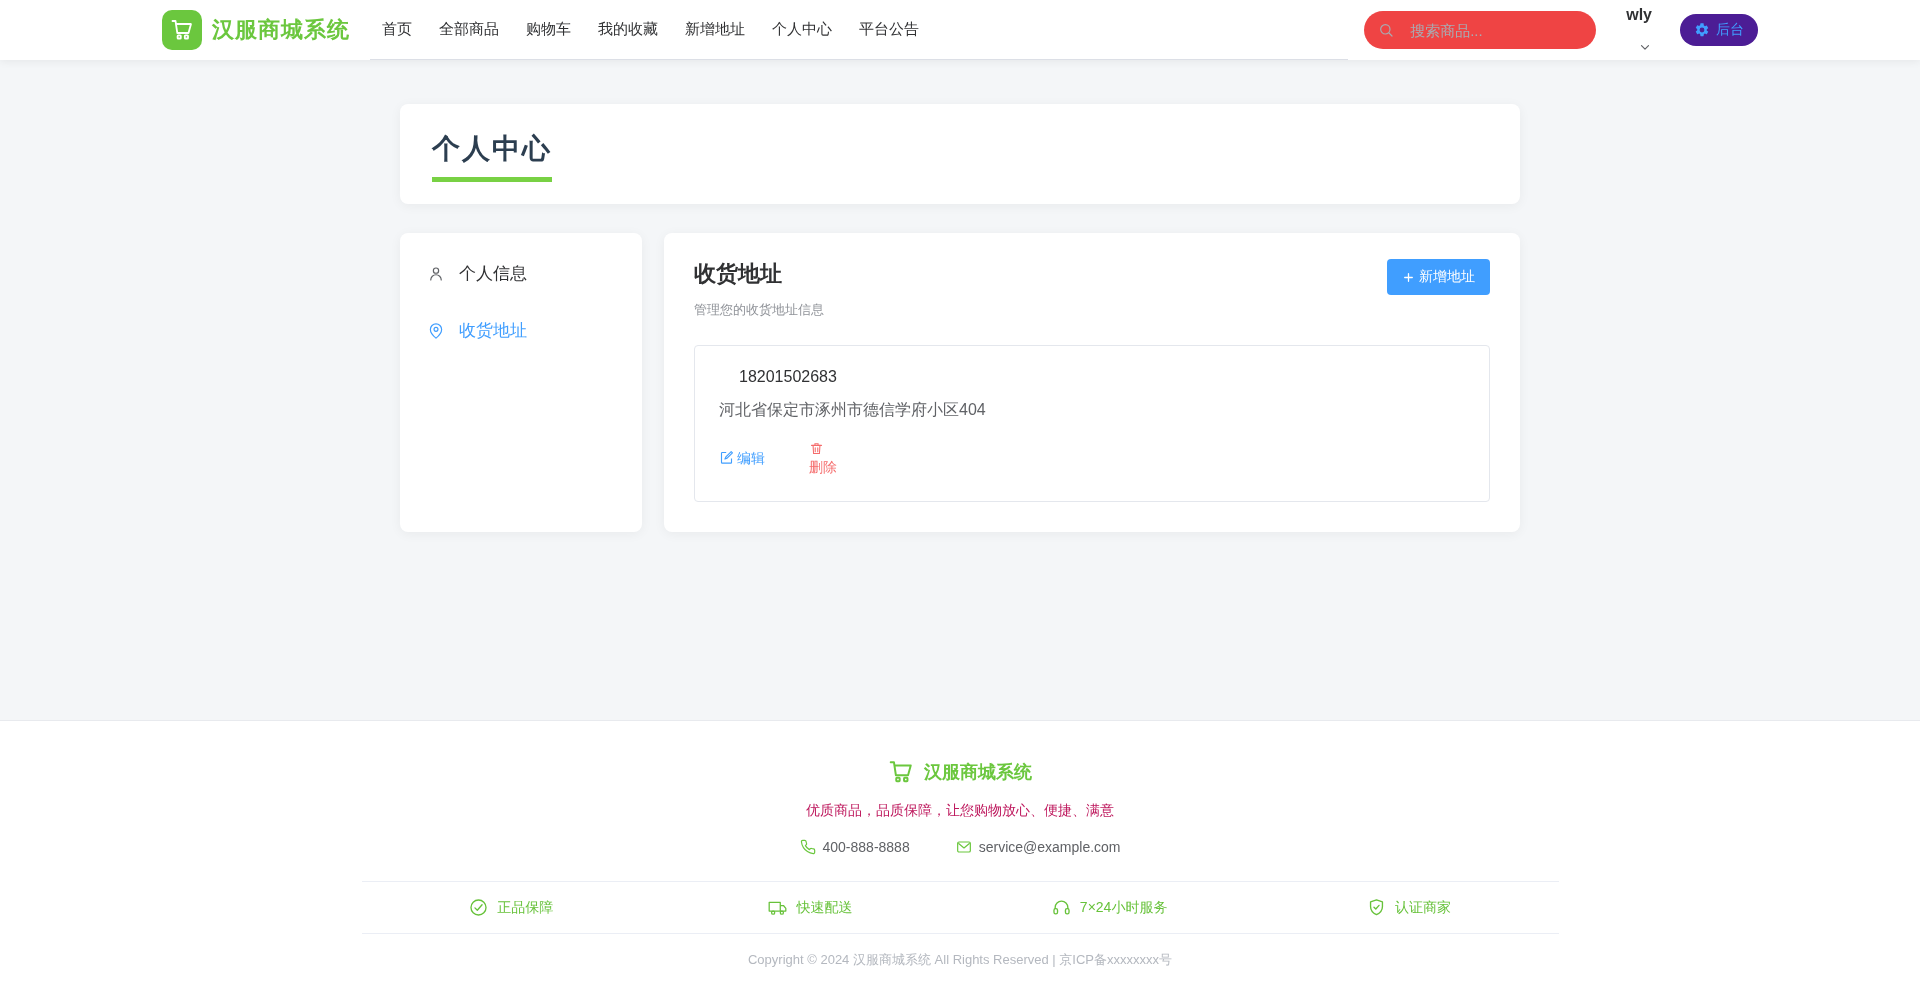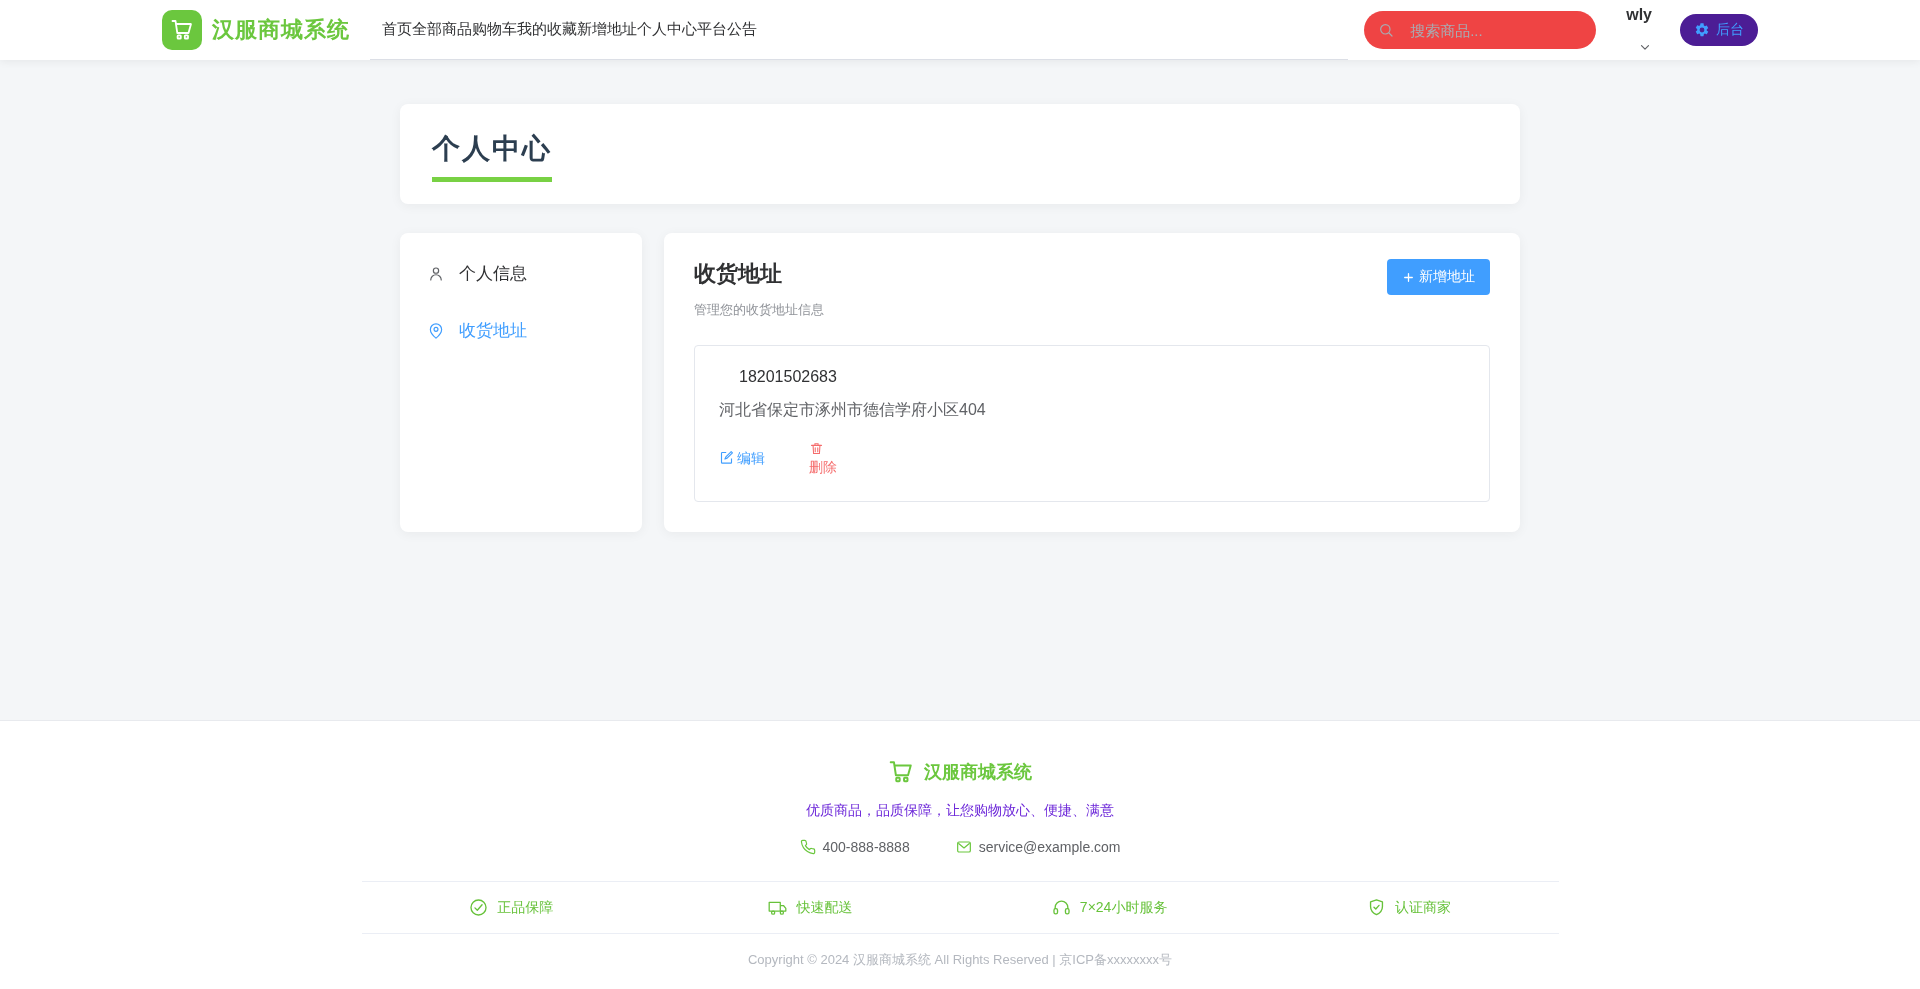--- a/index.html
+++ b/index.html
@@ -13,21 +13,21 @@
   }
   svg { display:block; }
 
   
   .header { background:#fff; height:60px; box-shadow:0 2px 8px rgba(0,0,0,.06); position:relative; z-index:5; }
   .header-inner { height:60px; padding:0 162px; display:flex; align-items:center; }
   .brand { display:flex; align-items:center; gap:10px; cursor:pointer; }
   .brand-badge { width:40px; height:40px; background:#6bc73e; border-radius:10px; display:flex; align-items:center; justify-content:center; }
   .brand-badge svg { width:24px; height:24px; color:#fff; }
   .brand-name { font-size:22px; font-weight:bold; color:#6bc73e; letter-spacing:1px; white-space:nowrap; }
-  .nav-menu { flex:1; align-self:stretch; display:flex; align-items:center; margin-left:20px; padding-left:12px; border-bottom:1px solid #dcdfe6; min-width:0; }
+  .nav-menu { flex:1; align-self:stretch; display:flex; align-items:center; gap:27px; margin-left:20px; padding-left:12px; border-bottom:1px solid #dcdfe6; min-width:0; }
   .nav-item { font-size:15px; color:#303133; cursor:pointer; white-space:nowrap; }
   .search-box { margin-left:16px; width:232px; height:38px; background:#ef4444; border-radius:19px; display:flex; align-items:center; padding:0 14px; gap:16px; }
   .search-box svg { width:16px; height:16px; color:#a8abb2; flex:none; }
   .search-box input { border:none; outline:none; background:transparent; font-size:15px; color:#303133; width:100%; font-family:inherit; }
   .search-box input::placeholder { color:#a8abb2; }
   .user-trigger { margin-left:30px; display:flex; align-items:flex-end; gap:16px; cursor:pointer;flex-direction:column; }
   .user-name { font-size:16px; font-weight:600; color:#303133; }
   .user-trigger svg { width:14px; height:14px; color:#606266; }
   .admin-btn { margin-left:28px; background:#4c1d95; border:none; border-radius:16px; padding:7px 14px; display:flex; align-items:center; gap:6px; cursor:pointer; }
   .admin-btn svg { width:16px; height:16px; color:#409eff; }
@@ -62,21 +62,21 @@
   .link-btn svg { width:15px; height:15px; }
   .link-edit { color:#409eff; }
   .link-delete { color:#f56c6c;flex-direction:column; }
 
   
   .footer { margin-top:auto; background:#fff; border-top:1px solid #e8eaee; }
   .footer-inner { width:1197px; margin:0 auto; text-align:center; padding-top:38px; }
   .foot-brand { display:flex; align-items:center; justify-content:center; gap:10px; }
   .foot-brand svg { width:26px; height:26px; color:#6bc73e; }
   .foot-brand-name { font-size:18px; font-weight:bold; color:#6bc73e; }
-  .tagline { margin-top:17px; font-size:14px; color:#6d28d9; }
+  .tagline { margin-top:17px; font-size:14px; color:#be185d; }
   .contact-row { margin-top:19px; display:flex; justify-content:center; gap:46px; }
   .contact-item { display:flex; align-items:center; gap:7px; font-size:14px; color:#606266; }
   .contact-item svg { width:16px; height:16px; color:#6bc73e; }
   .foot-divider { border:none; border-top:1px solid #ebeef5; margin-top:26px; }
   .features { display:grid; grid-template-columns:repeat(4,1fr); padding:16px 0; }
   .feature { display:flex; align-items:center; justify-content:center; gap:9px; }
   .feature svg { width:19px; height:19px; color:#67c23a; }
   .feature span { font-size:14px; color:#67c23a; }
   .copyright { padding:17px 0 20px; font-size:13px; color:#b4b8bf; }
 </style>

